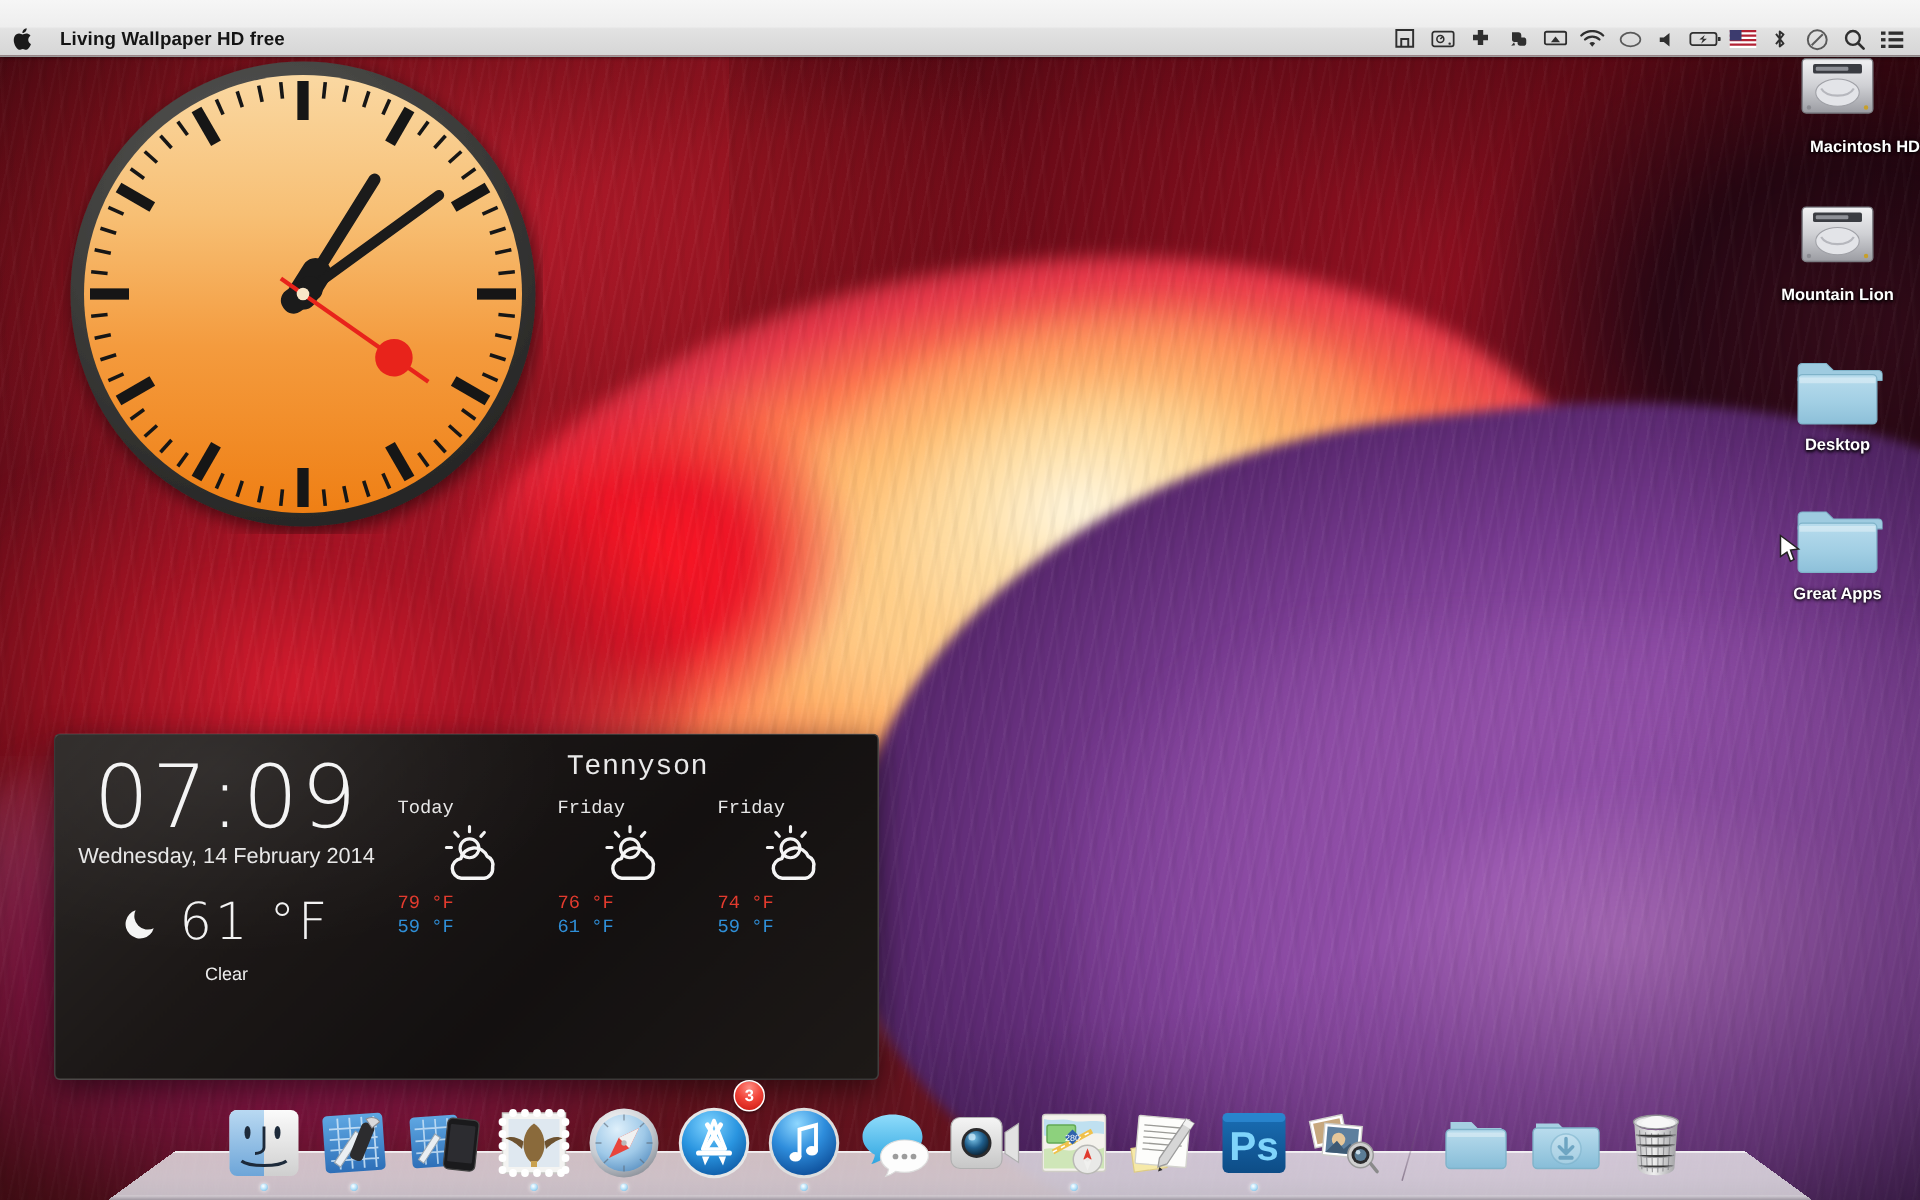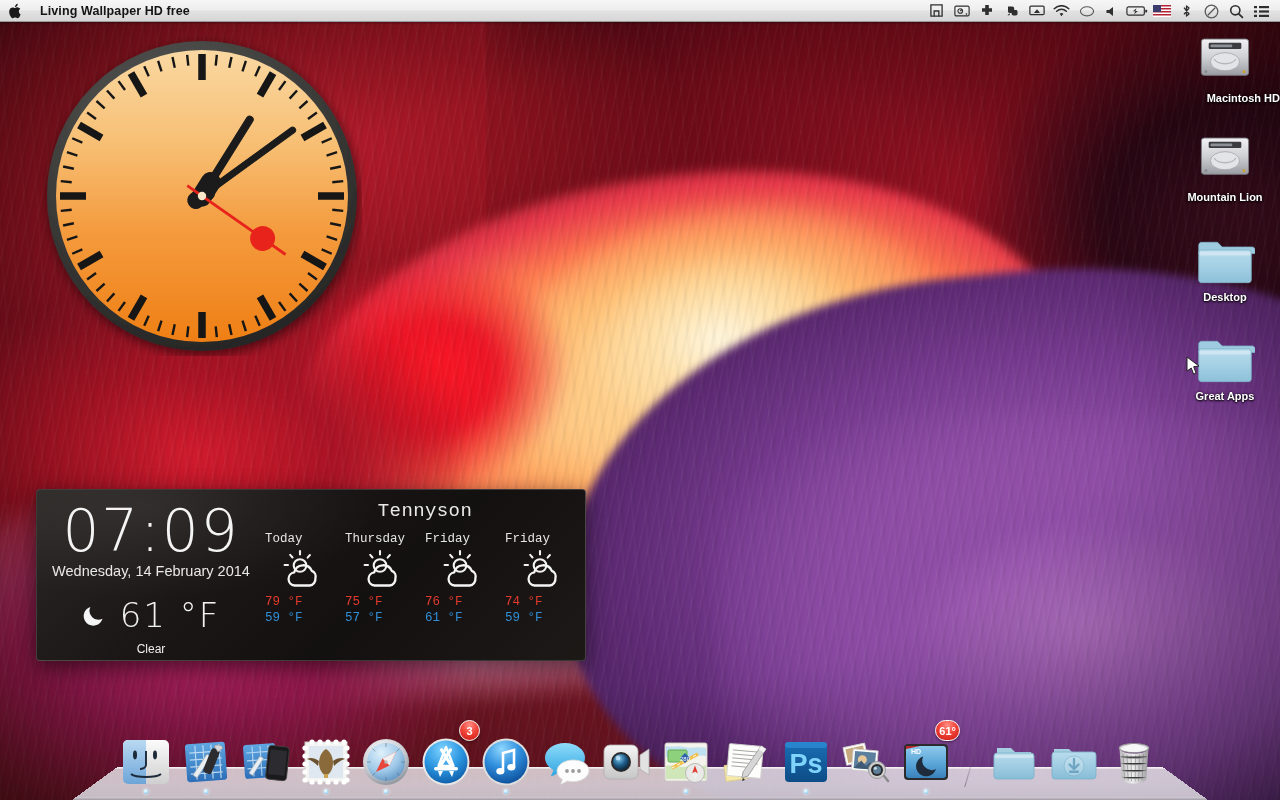--- a/index.html
+++ b/index.html
@@ -125,24 +125,24 @@
     opacity:.5;
   }
   .w-vig{
     left:0; top:0; width:100%; height:100%;
     background:radial-gradient(ellipse 78% 78% at 50% 48%,
       rgba(0,0,0,0) 48%, rgba(0,0,0,0.28) 82%, rgba(0,0,0,0.5) 100%);
   }
 
   
   #menubar{
-    position:absolute; left:0; top:0; width:1280px; height:22px;
+    position:absolute; left:0; top:0; width:1280px; height:38px;
     background:linear-gradient(to bottom,#f6f6f6 0%,#eeeeee 48%,#e2e2e2 52%,#d6d6d6 100%);
     border-bottom:1px solid #9a9a9a;
-    display:flex; align-items:flex-start;
+    display:flex; align-items:flex-end;
     z-index:60;
     box-shadow:0 1px 2px rgba(0,0,0,.35);
   }
   .mb-left{ display:flex; align-items:center; gap:0; }
   .mb-apple{
     width:30px; height:22px; display:flex; align-items:center; justify-content:center;
   }
   .mb-apple svg{ width:14px; height:16px; display:block; }
   .mb-title{
     font-size:12.5px; font-weight:bold; color:#141414;
@@ -168,21 +168,21 @@
     line-height:13px;
   }
 
   
   #clock{
     position:absolute; left:42px; top:36px; width:320px; height:320px; z-index:25;
   }
 
   
   #weather{
-    position:absolute; left:36px; top:489px; width:550px; height:172px;
+    position:absolute; left:36px; top:489px; width:550px; height:231px;
     background:linear-gradient(135deg,#2b2725 0%,#1b1716 34%,#131010 62%,#1d1917 100%);
     border:1px solid rgba(255,255,255,.16);
     border-radius:4px;
     box-shadow:0 6px 22px rgba(0,0,0,.55);
     z-index:25;
     overflow:hidden;
     display:flex;
   }
   #weather::after{
     content:""; position:absolute; inset:0;
@@ -599,34 +599,20 @@
                 <path d="M22 5.5v-3.5M14.5 8.5l-2.3-2.6M29.6 8.6l2.3-2.6M10 16H6.6"></path>
                 <circle cx="22" cy="16.5" r="6.3"></circle>
               </g>
               <path d="M16.5 36.5a6.6 6.6 0 01-.3-13.1 9.3 9.3 0 0117.6-1.5 6 6 0 013.6 7.2 6.6 6.6 0 01-5.6 7.4z" fill="none" stroke="#f5f5f5" stroke-width="2.3" stroke-linejoin="round"></path>
             </svg>
         </div>
         <div class="wx-hi">79 °F</div>
         <div class="wx-lo">59 °F</div>
       </div>
 
-      <div class="wx-day">
-        <div class="wx-dayname">Thursday</div>
-        <div class="wx-ico">
-          <svg width="54" height="42" viewBox="0 0 54 42">
-              <g fill="none" stroke="#f2f2f2" stroke-width="2.1" stroke-linecap="round">
-                <path d="M22 5.5v-3.5M14.5 8.5l-2.3-2.6M29.6 8.6l2.3-2.6M10 16H6.6"></path>
-                <circle cx="22" cy="16.5" r="6.3"></circle>
-              </g>
-              <path d="M16.5 36.5a6.6 6.6 0 01-.3-13.1 9.3 9.3 0 0117.6-1.5 6 6 0 013.6 7.2 6.6 6.6 0 01-5.6 7.4z" fill="none" stroke="#f5f5f5" stroke-width="2.3" stroke-linejoin="round"></path>
-            </svg>
-        </div>
-        <div class="wx-hi">75 °F</div>
-        <div class="wx-lo">57 °F</div>
-      </div>
 
       <div class="wx-day">
         <div class="wx-dayname">Friday</div>
         <div class="wx-ico">
           <svg width="54" height="42" viewBox="0 0 54 42">
               <g fill="none" stroke="#f2f2f2" stroke-width="2.1" stroke-linecap="round">
                 <path d="M22 5.5v-3.5M14.5 8.5l-2.3-2.6M29.6 8.6l2.3-2.6M10 16H6.6"></path>
                 <circle cx="22" cy="16.5" r="6.3"></circle>
               </g>
               <path d="M16.5 36.5a6.6 6.6 0 01-.3-13.1 9.3 9.3 0 0117.6-1.5 6 6 0 013.6 7.2 6.6 6.6 0 01-5.6 7.4z" fill="none" stroke="#f5f5f5" stroke-width="2.3" stroke-linejoin="round"></path>
@@ -935,40 +921,20 @@
           </g>
           <circle cx="37" cy="34" r="8.5" fill="#cfcfcf" stroke="#9a9a9a" stroke-width="1"></circle>
           <circle cx="37" cy="34" r="6" fill="#2b2b2d"></circle>
           <circle cx="37" cy="34" r="4" fill="#5b7d96"></circle>
           <circle cx="35.4" cy="32.2" r="1.5" fill="#dbeaf5" opacity=".85"></circle>
           <path d="M44 40l4 5" stroke="#8a8a8a" stroke-width="2.4" stroke-linecap="round"></path>
         </svg>
       </div>
     </div>
 
-    <div class="dock-item">
-      <div class="dock-ico">
-        <svg width="52" height="52" viewBox="0 0 52 52">
-          <defs>
-              <linearGradient id="lwg" x1="0" y1="0" x2="0" y2="1">
-                <stop offset="0" stop-color="#8ec9ec"></stop>
-                <stop offset=".55" stop-color="#5aa6d8"></stop>
-                <stop offset="1" stop-color="#3a82bb"></stop>
-              </linearGradient>
-            </defs>
-          <rect x="4" y="8" width="44" height="36" rx="4" fill="#2b2b2d"></rect>
-          <rect x="6" y="10" width="40" height="32" rx="3" fill="url(#lwg)"></rect>
-          <path d="M6 13v-3h14z" fill="#b9232a"></path>
-          <text x="11" y="18" font-size="7" font-weight="bold" fill="#fff" font-family="sans-serif">HD</text>
-          <path d="M36 33a9.5 9.5 0 01-12.8-12.6 10.2 10.2 0 1012.8 12.6z" fill="#1d2b3a"></path>
-        </svg>
-      </div>
-      <div class="dock-badge">61°</div>
-      <div class="dock-dot"></div>
-    </div>
 
     <div class="dock-sep">
         <i></i>
       </div>
 
     <div class="dock-item">
       <div class="dock-ico">
         <svg width="52" height="52" viewBox="0 0 52 52">
           <defs>
               <linearGradient id="dfg" x1="0" y1="0" x2="0" y2="1">

